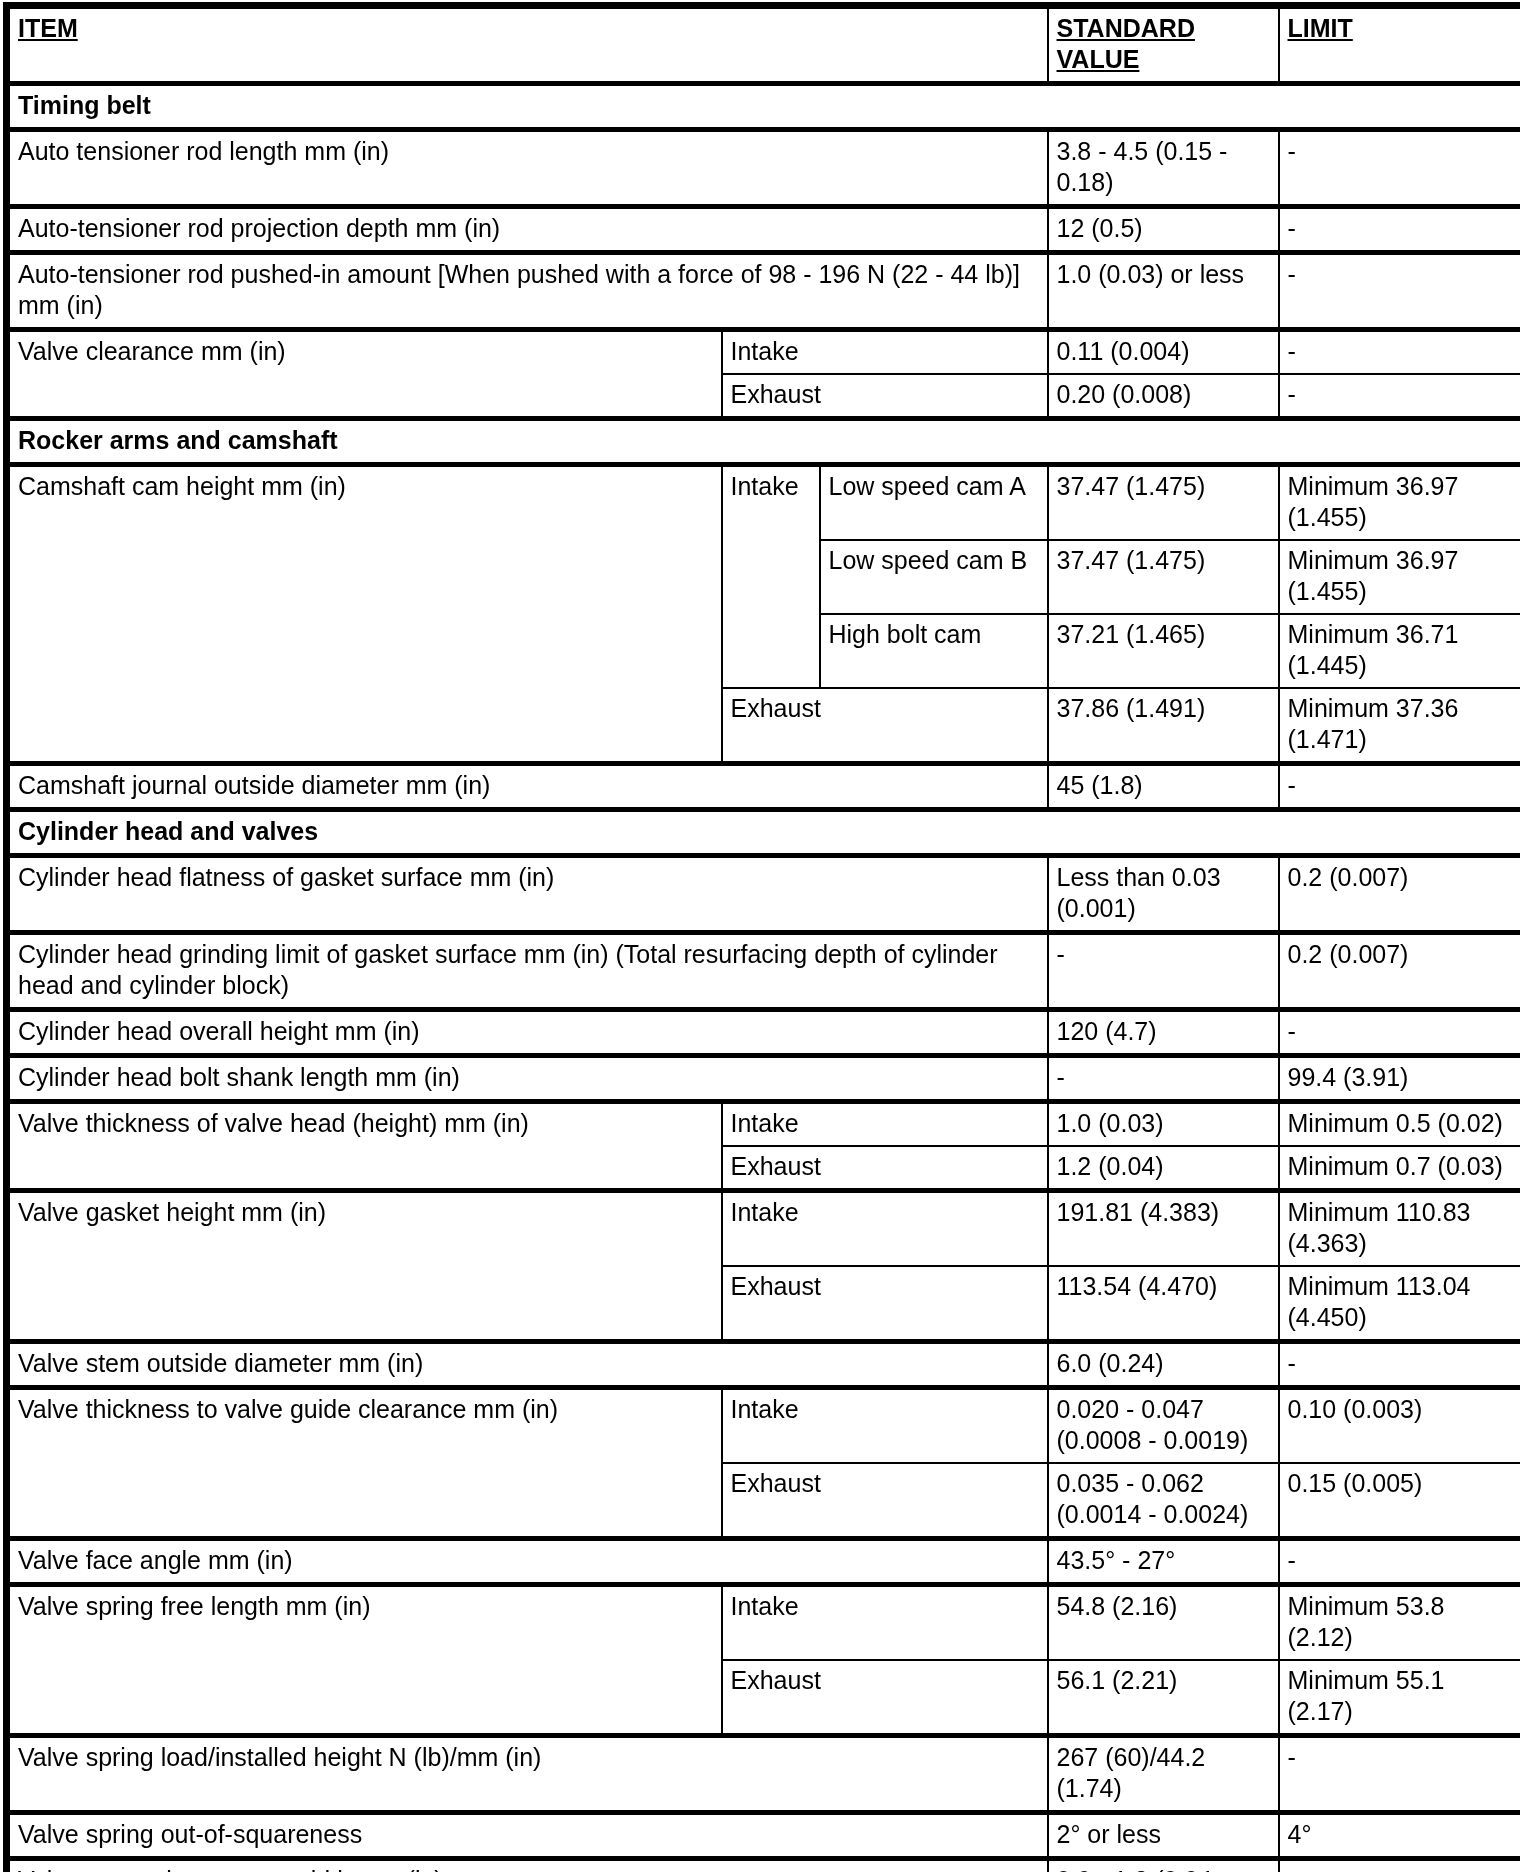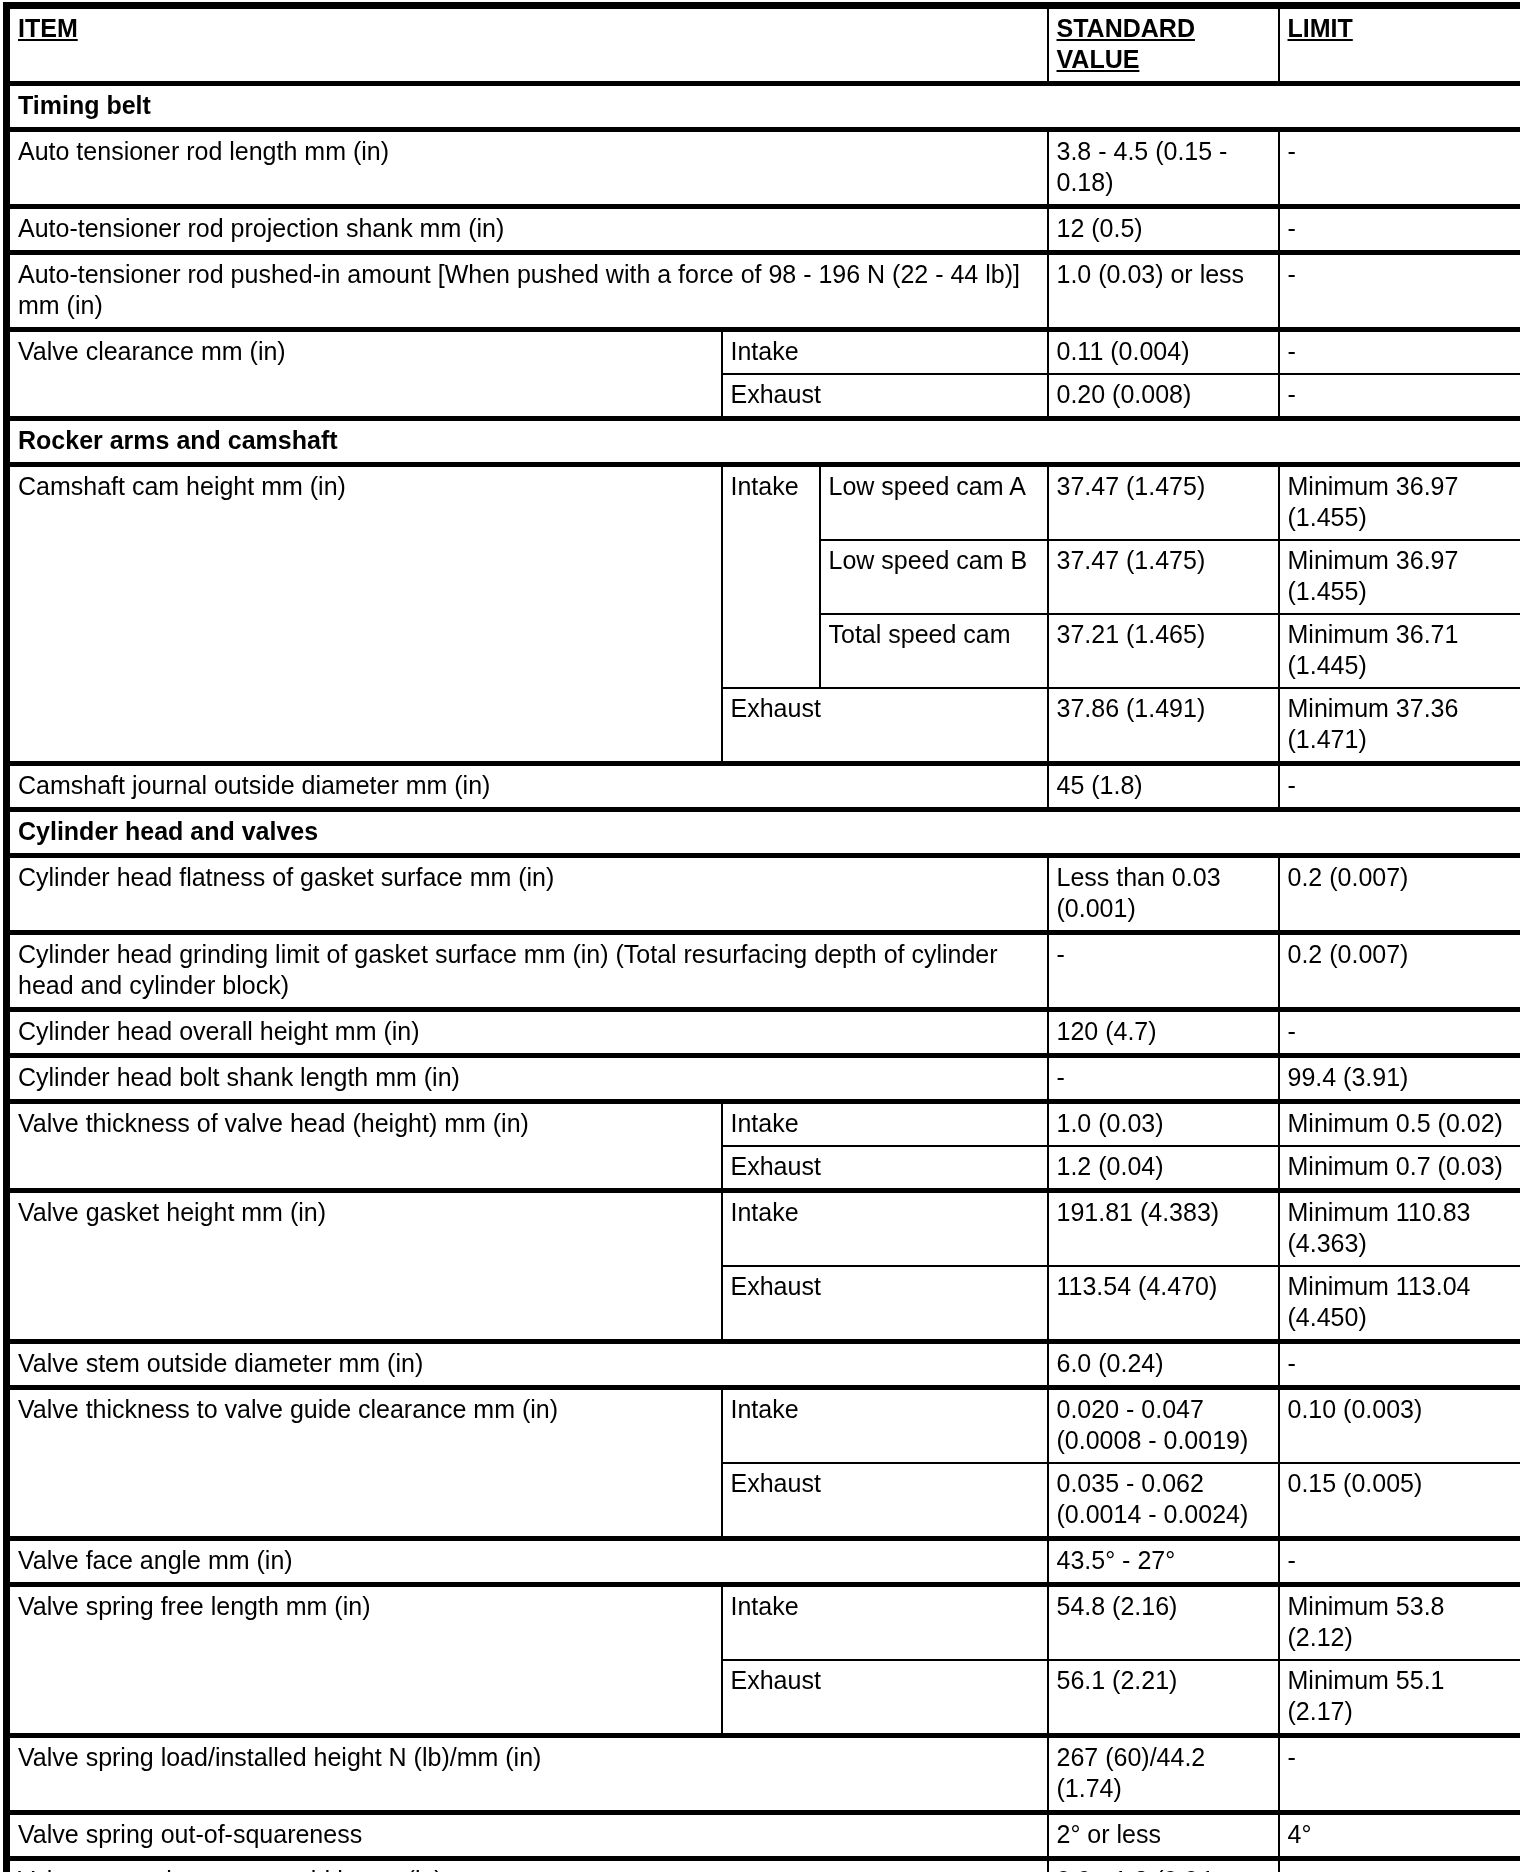--- a/index.html
+++ b/index.html
@@ -57,21 +57,21 @@
       </tr>
       <tr class="grp">
         <td colspan="5" class="c-sec">Timing belt</td>
       </tr>
       <tr class="grp">
         <td colspan="3" class="c-item">Auto tensioner rod length mm (in)</td>
         <td class="c-std">3.8 - 4.5 (0.15 - 0.18)</td>
         <td class="c-lim">-</td>
       </tr>
       <tr class="grp">
-        <td colspan="3" class="c-item">Auto-tensioner rod projection shank mm (in)</td>
+        <td colspan="3" class="c-item">Auto-tensioner rod projection depth mm (in)</td>
         <td class="c-std">12 (0.5)</td>
         <td class="c-lim">-</td>
       </tr>
       <tr class="grp">
         <td colspan="3" class="c-item">Auto-tensioner rod pushed-in amount [When pushed with a force of 98 - 196 N (22 - 44 lb)] mm (in)</td>
         <td class="c-std">1.0 (0.03) or less</td>
         <td class="c-lim">-</td>
       </tr>
       <tr class="grp">
         <td rowspan="2" class="c-item">Valve clearance mm (in)</td>
@@ -93,21 +93,21 @@
         <td class="c-sub">Low speed cam A</td>
         <td class="c-std">37.47 (1.475)</td>
         <td class="c-lim">Minimum 36.97 (1.455)</td>
       </tr>
       <tr>
         <td class="c-sub">Low speed cam B</td>
         <td class="c-std">37.47 (1.475)</td>
         <td class="c-lim">Minimum 36.97 (1.455)</td>
       </tr>
       <tr>
-        <td class="c-sub">Total speed cam</td>
+        <td class="c-sub">High bolt cam</td>
         <td class="c-std">37.21 (1.465)</td>
         <td class="c-lim">Minimum 36.71 (1.445)</td>
       </tr>
       <tr>
         <td colspan="2" class="c-sub">Exhaust</td>
         <td class="c-std">37.86 (1.491)</td>
         <td class="c-lim">Minimum 37.36 (1.471)</td>
       </tr>
       <tr class="grp">
         <td colspan="3" class="c-item">Camshaft journal outside diameter mm (in)</td>

